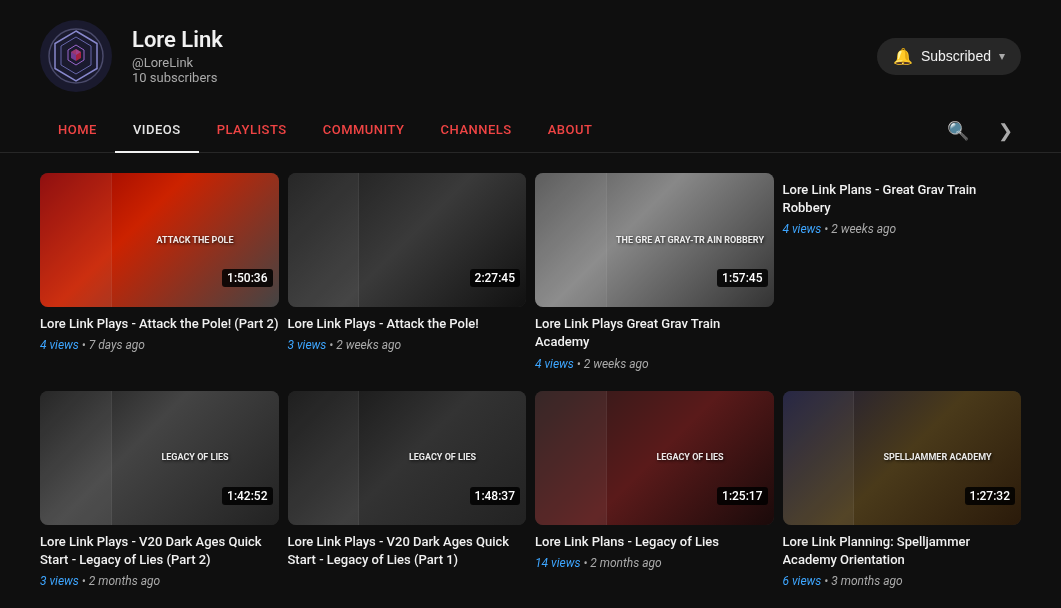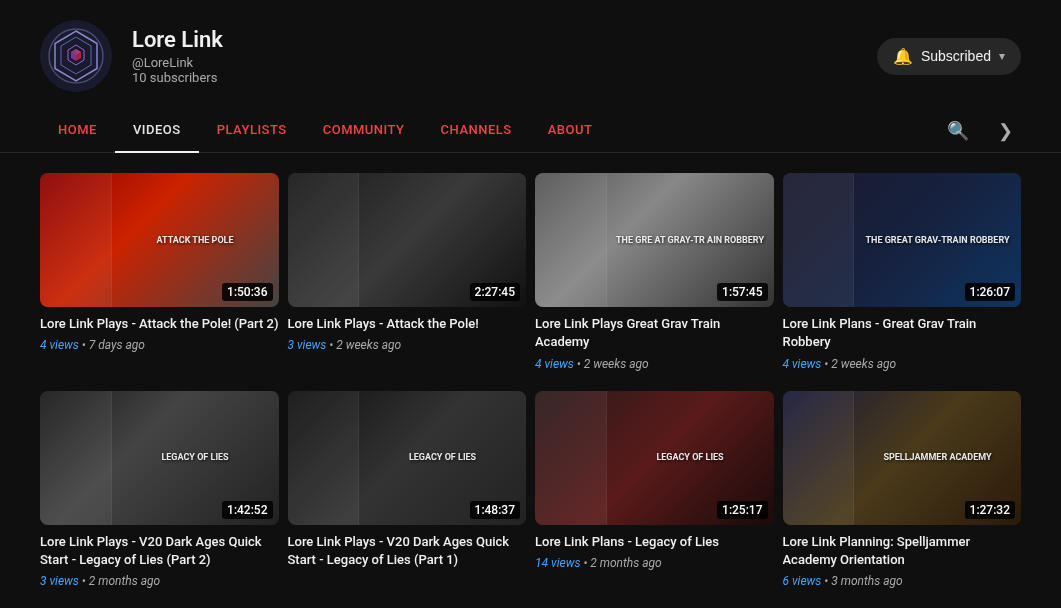--- a/index.html
+++ b/index.html
@@ -134,21 +134,21 @@
     }
     .thumbnail-img {
       position: absolute;
       inset: 0;
       width: 100%;
       height: 100%;
       object-fit: cover;
     }
     .duration-badge {
       position: absolute;
-      bottom: 6px;
+      bottom: 20px;
       right: 6px;
       background: rgba(0,0,0,0.85);
       color: #fff;
       font-size: 12px;
       font-weight: 500;
       padding: 2px 5px;
       border-radius: 3px;
     }
 
     
@@ -319,33 +319,20 @@
     <div class="video-info">
       <div class="video-title">Lore Link Plays Great Grav Train Academy</div>
       <div class="video-meta">
         <span class="video-views">4 views</span>
         <span> • </span>
         <span>2 weeks ago</span>
       </div>
     </div>
   </div>
     <div class="video-card">
-    <div class="thumbnail-wrapper">
-      <div class="thumbnail-img thumb-4">
-        <div class="thumb-inner">
-          <div class="thumb-left-panel"></div>
-          <div class="thumb-main">
-            <div class="thumb-text-overlay">THE GREAT
-GRAV-TRAIN
-ROBBERY</div>
-          </div>
-        </div>
-      </div>
-      <span class="duration-badge">1:26:07</span>
-    </div>
     <div class="video-info">
       <div class="video-title">Lore Link Plans - Great Grav Train Robbery</div>
       <div class="video-meta">
         <span class="video-views">4 views</span>
         <span> • </span>
         <span>2 weeks ago</span>
       </div>
     </div>
   </div>
     <div class="video-card">

